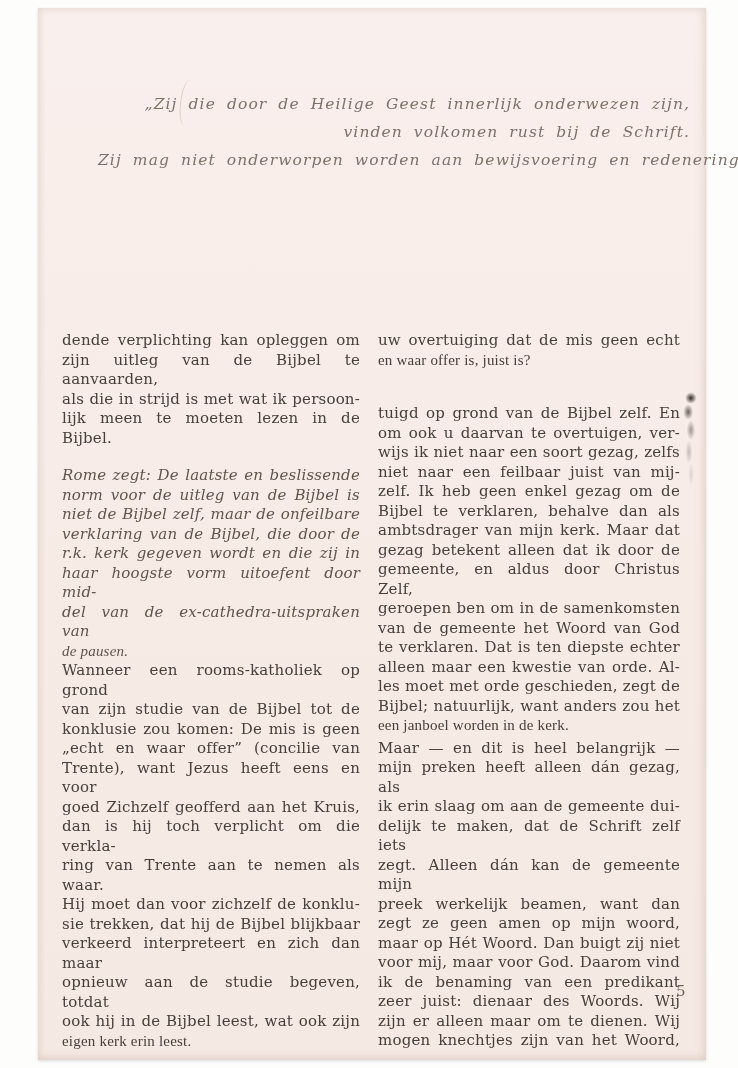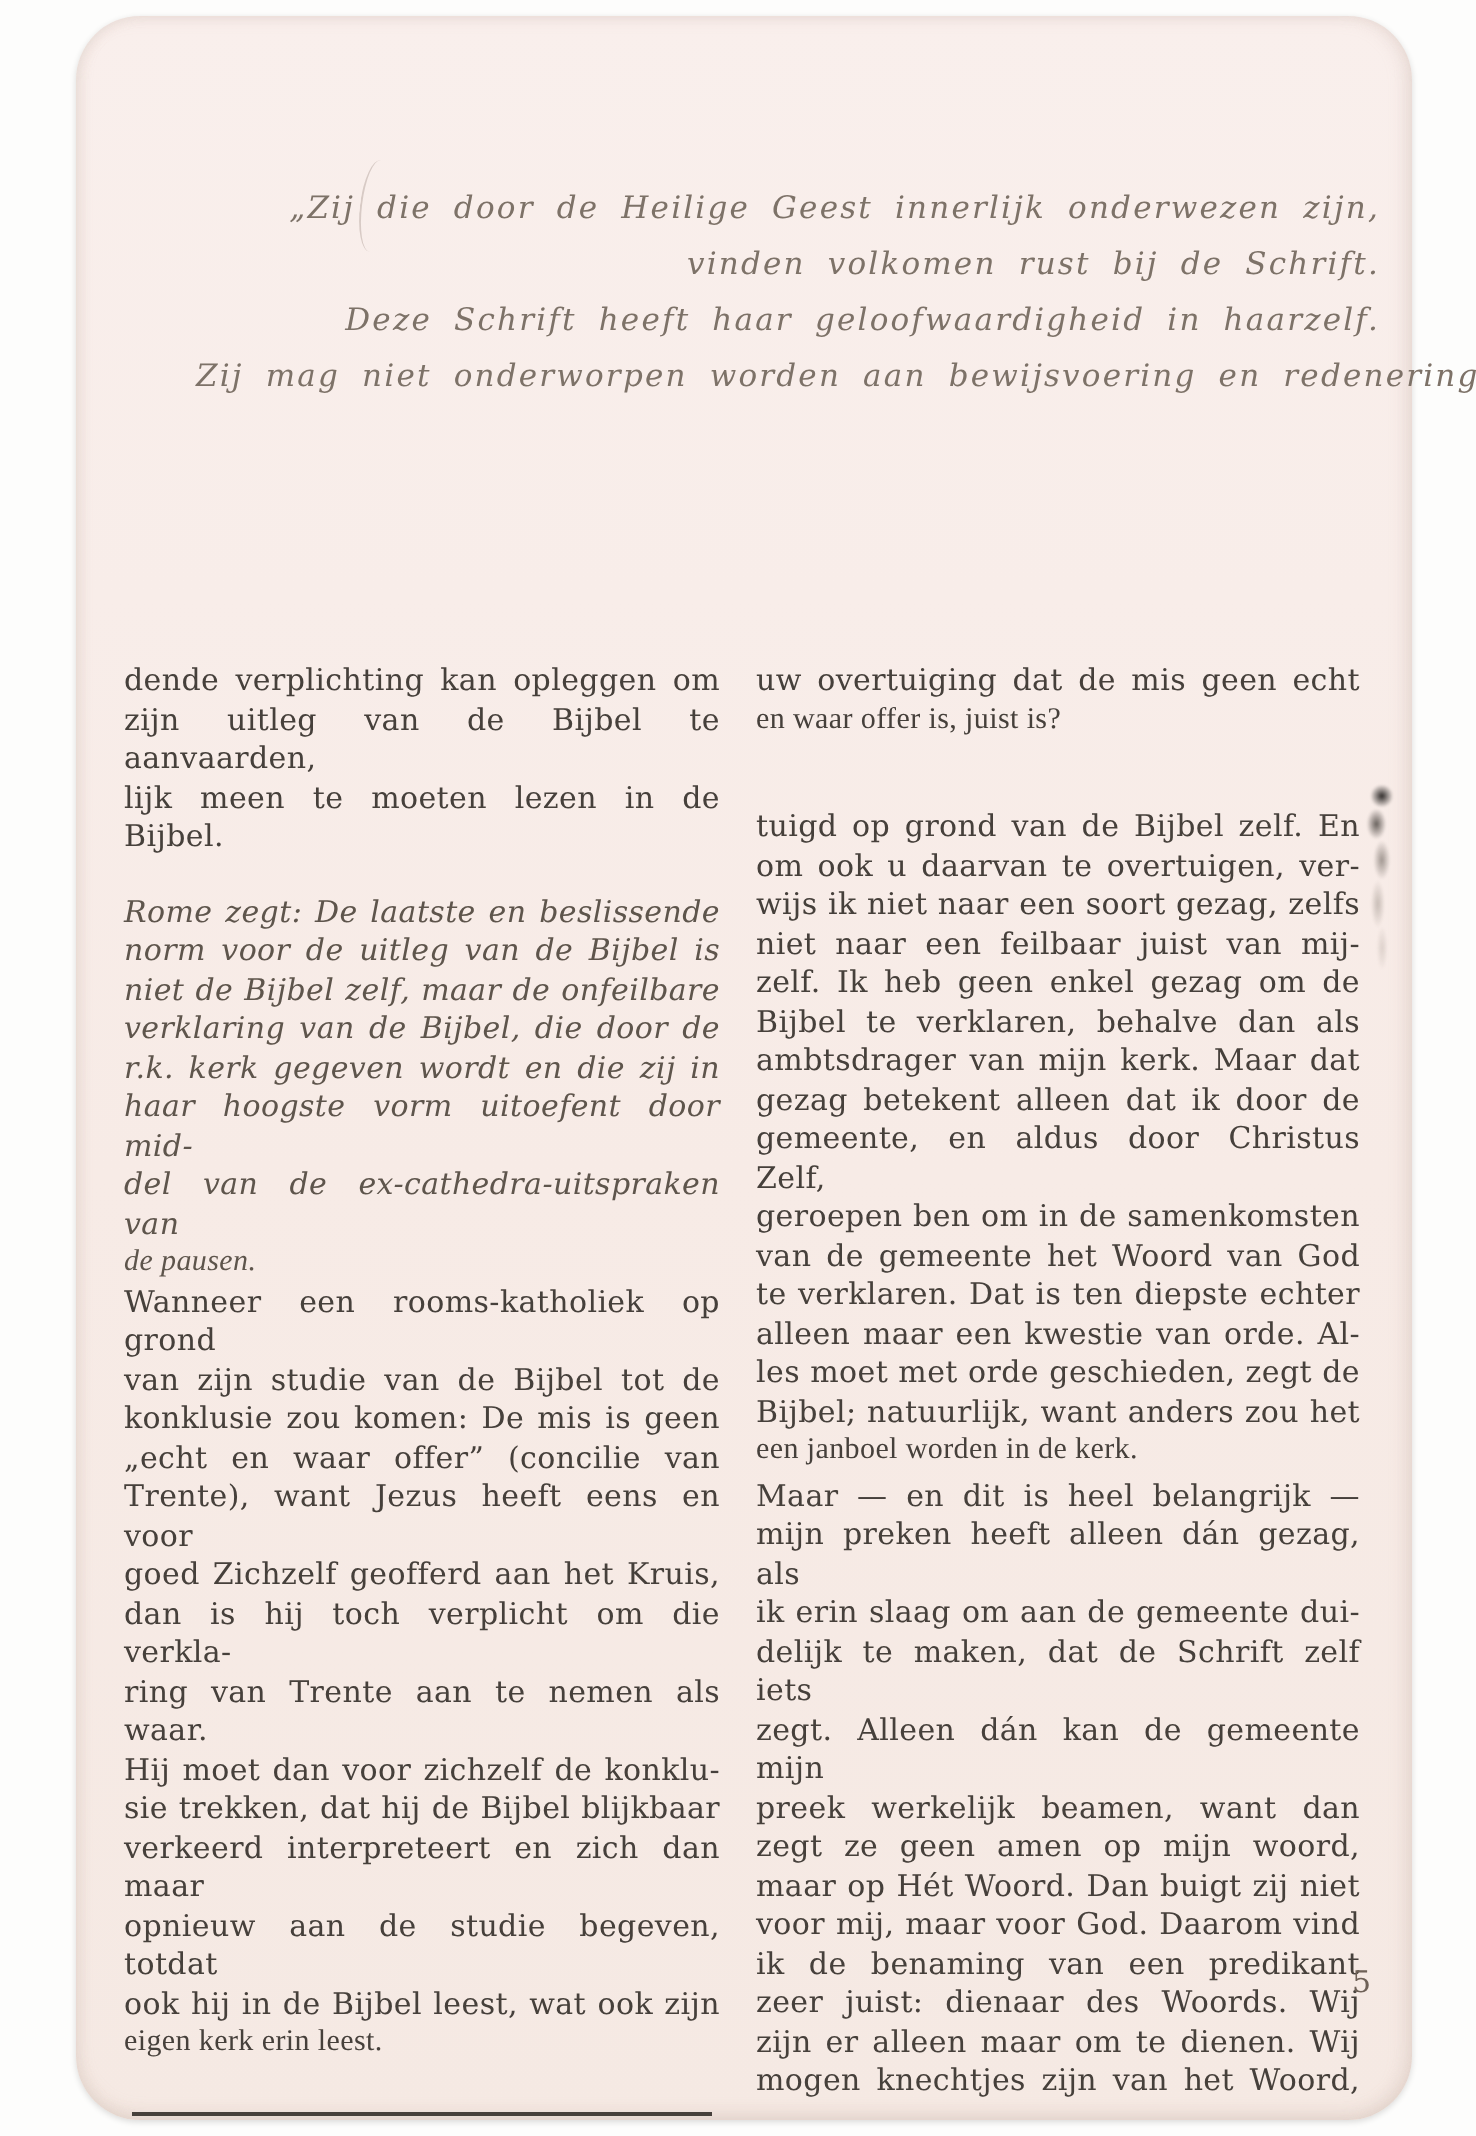--- a/index.html
+++ b/index.html
@@ -11,21 +11,20 @@
     overflow:hidden;
   }
   .paper{
     position:absolute;left:38px;top:8px;width:668px;height:1052px;
     background:linear-gradient(180deg,#f9efec 0%,#f7ebe6 55%,#f5e9e3 100%);
     box-shadow:
       inset -3px 0 9px rgba(195,175,162,0.22),
       inset 0 -3px 9px rgba(195,175,162,0.20),
       inset 2px 0 6px rgba(210,195,185,0.18),
       0 1px 3px rgba(0,0,0,0.14);
-    border-radius: 32px;
   }
   
   .quote{
     position:absolute;top:82px;left:60px;right:16px;
     font-style:italic;
     font-size:15.5px;
     color:#7d7268;
     letter-spacing:1.1px;
     word-spacing:5px;
   }
@@ -89,28 +88,28 @@
   }
 </style>
 </head>
 <body>
 
 <div class="paper">
   <div class="crease"></div>
   <div class="quote">
       <div class="q-line">„Zij die door de Heilige Geest innerlijk onderwezen zijn,</div>
       <div class="q-line">vinden volkomen rust bij de Schrift.</div>
-      <div class="q-line">Deze Schrift heeft haar geloofwaardigheid in haarzelf.</div>
       <div class="q-line">Zij mag niet onderworpen worden aan bewijsvoering en redenering.”</div>
     </div>
   <div class="columns">
     <div class="col-left">
         <div class="para roman">
           <div class="line">dende verplichting kan opleggen om</div>
           <div class="line">zijn uitleg van de Bijbel te aanvaarden,</div>
+          <div class="line">als die in strijd is met wat ik persoon-</div>
           <div class="line">lijk meen te moeten lezen in de Bijbel.</div>
         </div>
         <div class="para italic">
           <div class="line">Rome zegt: De laatste en beslissende</div>
           <div class="line">norm voor de uitleg van de Bijbel is</div>
           <div class="line">niet de Bijbel zelf, maar de onfeilbare</div>
           <div class="line">verklaring van de Bijbel, die door de</div>
           <div class="line">r.k. kerk gegeven wordt en die zij in</div>
           <div class="line">haar hoogste vorm uitoefent door mid-</div>
           <div class="line">del van de ex-cathedra-uitspraken van</div>

